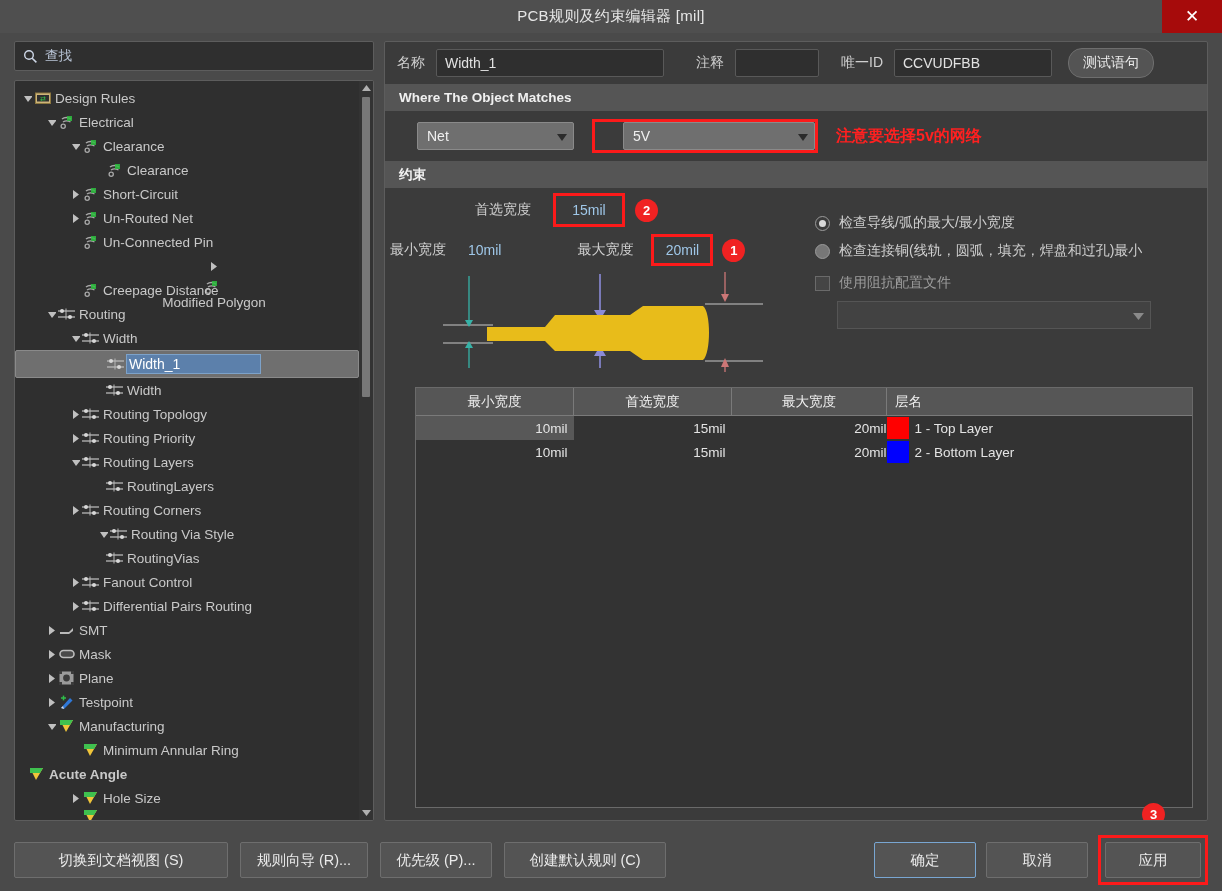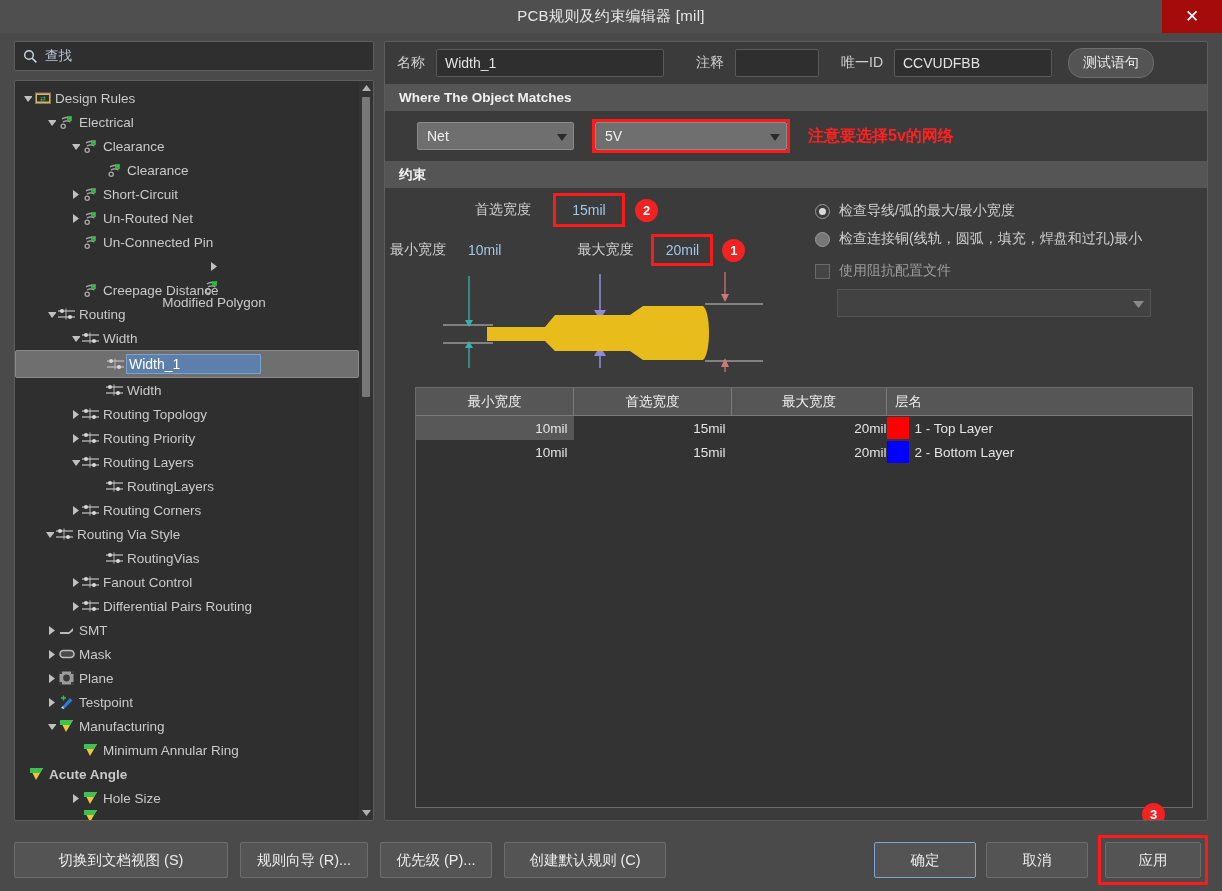--- a/index.html
+++ b/index.html
@@ -412,21 +412,21 @@
                 <svg width="17" height="12" viewBox="0 0 17 12">
                   <line x1="0" y1="3" x2="17" y2="3" stroke="#b8b8b8" stroke-width="1.3"></line>
                   <line x1="0" y1="9" x2="17" y2="9" stroke="#b8b8b8" stroke-width="1.3"></line>
                   <circle cx="4" cy="3" r="2" fill="#d8d8d8"></circle>
                   <circle cx="12" cy="9" r="2" fill="#d8d8d8"></circle>
                   <line x1="8" y1="0.5" x2="8" y2="11.5" stroke="#b8b8b8" stroke-width="1"></line>
                 </svg>
               </span>
               <span class="lbl">Routing Corners</span>
             </div>
-            <div class="node" style="padding-left: 28px;">
+            <div class="node" style="padding-left: 82px;">
               <span class="arrow">
                 <svg width="8" height="7" viewBox="0 0 8 7">
                   <polygon points="0,1 8,1 8,2 4,7" fill="#c0c0c0"></polygon>
                 </svg>
               </span>
               <span class="ico">
                 <svg width="17" height="12" viewBox="0 0 17 12">
                   <line x1="0" y1="3" x2="17" y2="3" stroke="#b8b8b8" stroke-width="1.3"></line>
                   <line x1="0" y1="9" x2="17" y2="9" stroke="#b8b8b8" stroke-width="1.3"></line>
                   <circle cx="4" cy="3" r="2" fill="#d8d8d8"></circle>
@@ -636,21 +636,21 @@
       <div style="display:flex;align-items:center;height:50px;padding-left:32px;flex:0 0 auto;">
         <div class="sel" style="width:140px;">
           <span>Net</span>
           <span class="car">
             <svg width="10" height="7" viewBox="0 0 10 7">
                 <polygon points="0,0 10,0 5,7" fill="#2b2b2b"></polygon>
               </svg>
           </span>
         </div>
         <div class="redbox" style="margin-left:18px;">
-          <div class="sel" style="width:175px;">
+          <div class="sel" style="width:175px;margin-left:28px;">
             <span>5V</span>
             <span class="car">
               <svg width="10" height="7" viewBox="0 0 10 7">
                   <polygon points="0,0 10,0 5,7" fill="#2b2b2b"></polygon>
                 </svg>
             </span>
           </div>
         </div>
         <span class="annot-note" style="margin-left:18px;">注意要选择5v的网络</span>
       </div>
@@ -706,21 +706,21 @@
               <polygon points="306,99 314,99 310,90" fill="#c77"></polygon>
 
               <path d="M 72,59 L 130,59 L 140,47 L 215,47 L 228,38 L 288,38
                        C 296,44 296,85 288,92
                        L 228,92 L 215,83 L 140,83 L 130,73 L 72,73 Z" fill="#e8bc1a"></path>
             </svg>
           </div>
         </div>
 
         <div style="flex:1 1 auto;padding-top:10px;overflow:hidden;">
-          <div style="display:flex;align-items:center;height:26px;white-space:nowrap;">
+          <div style="display:flex;align-items:center;height:26px;white-space:nowrap;margin-top:12px;">
             <span class="radio">
                 <span class="dot"></span>
               </span>
             <span class="clbl" style="margin-left:9px;">检查导线/弧的最大/最小宽度</span>
           </div>
           <div style="display:flex;align-items:center;height:30px;white-space:nowrap;">
             <span class="radio off"></span>
             <span class="clbl" style="margin-left:9px;">检查连接铜(线轨，圆弧，填充，焊盘和过孔)最小</span>
           </div>
           <div style="display:flex;align-items:center;height:30px;margin-top:2px;">

